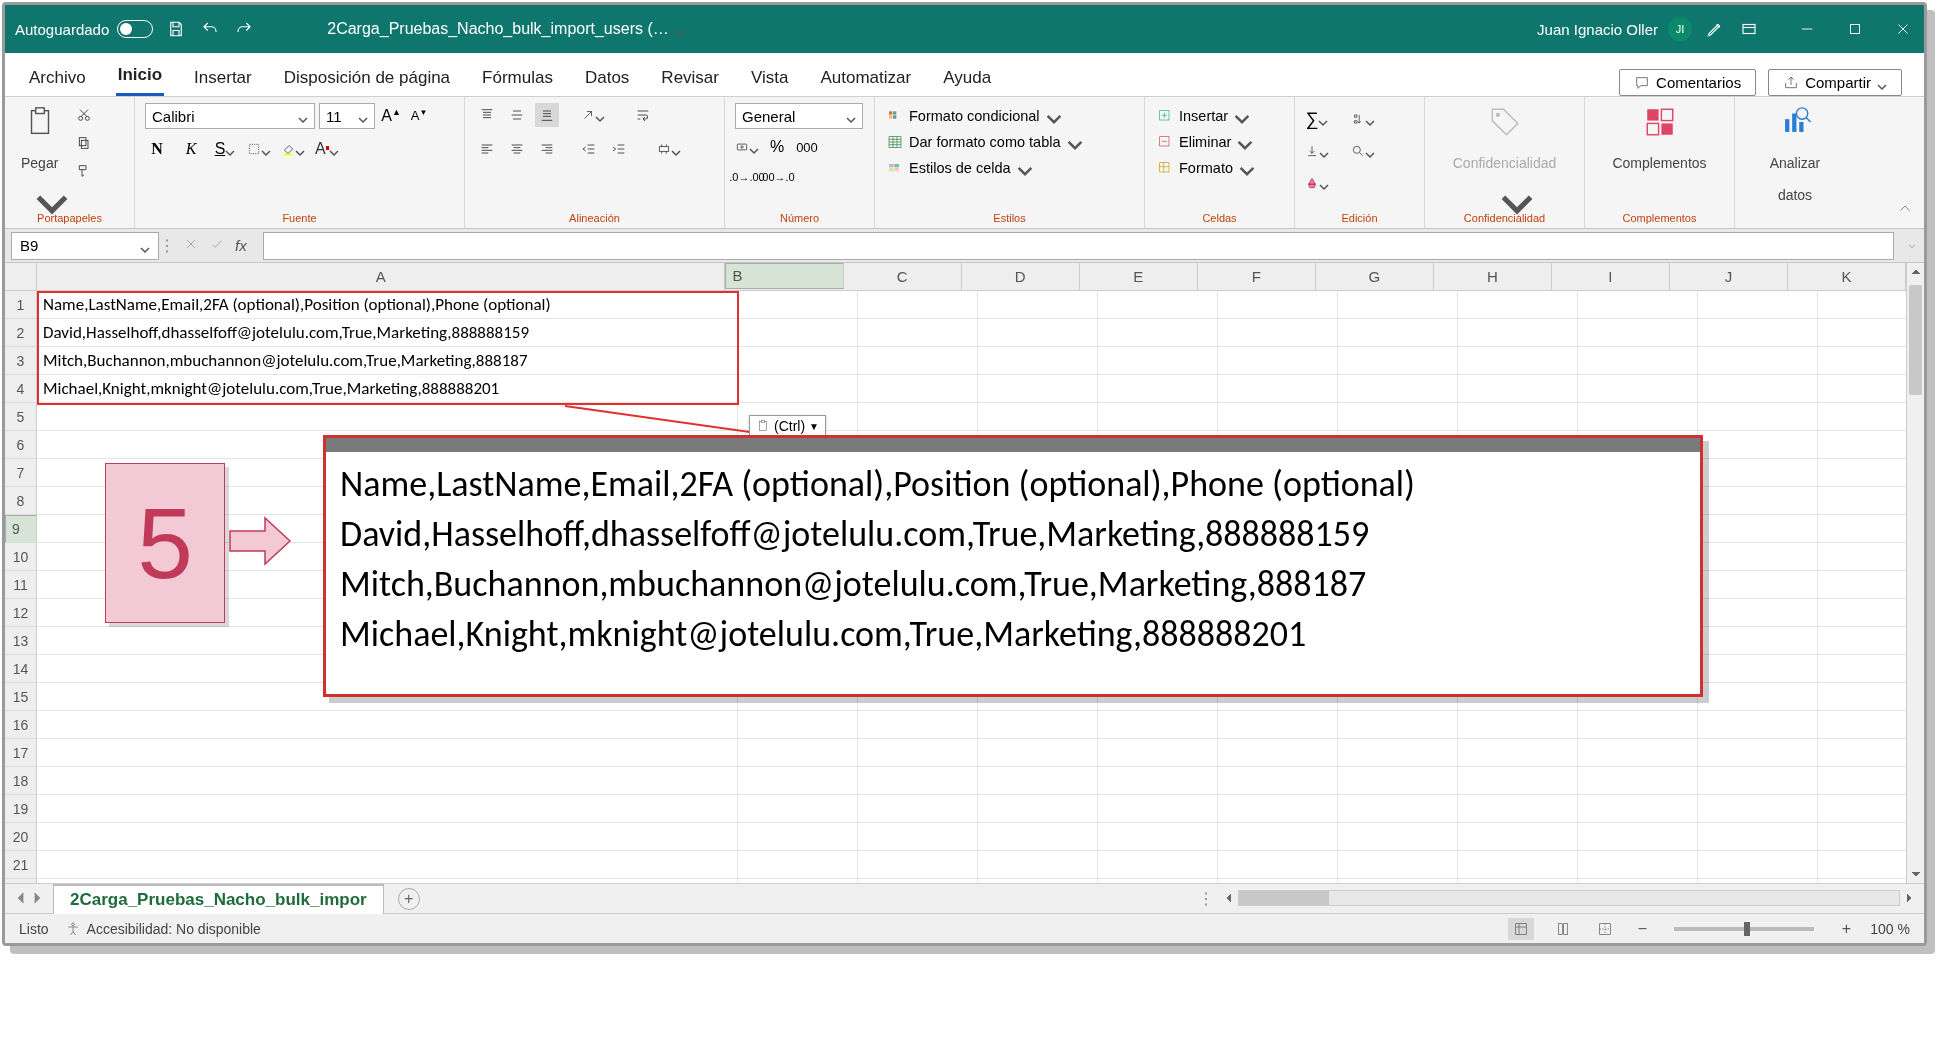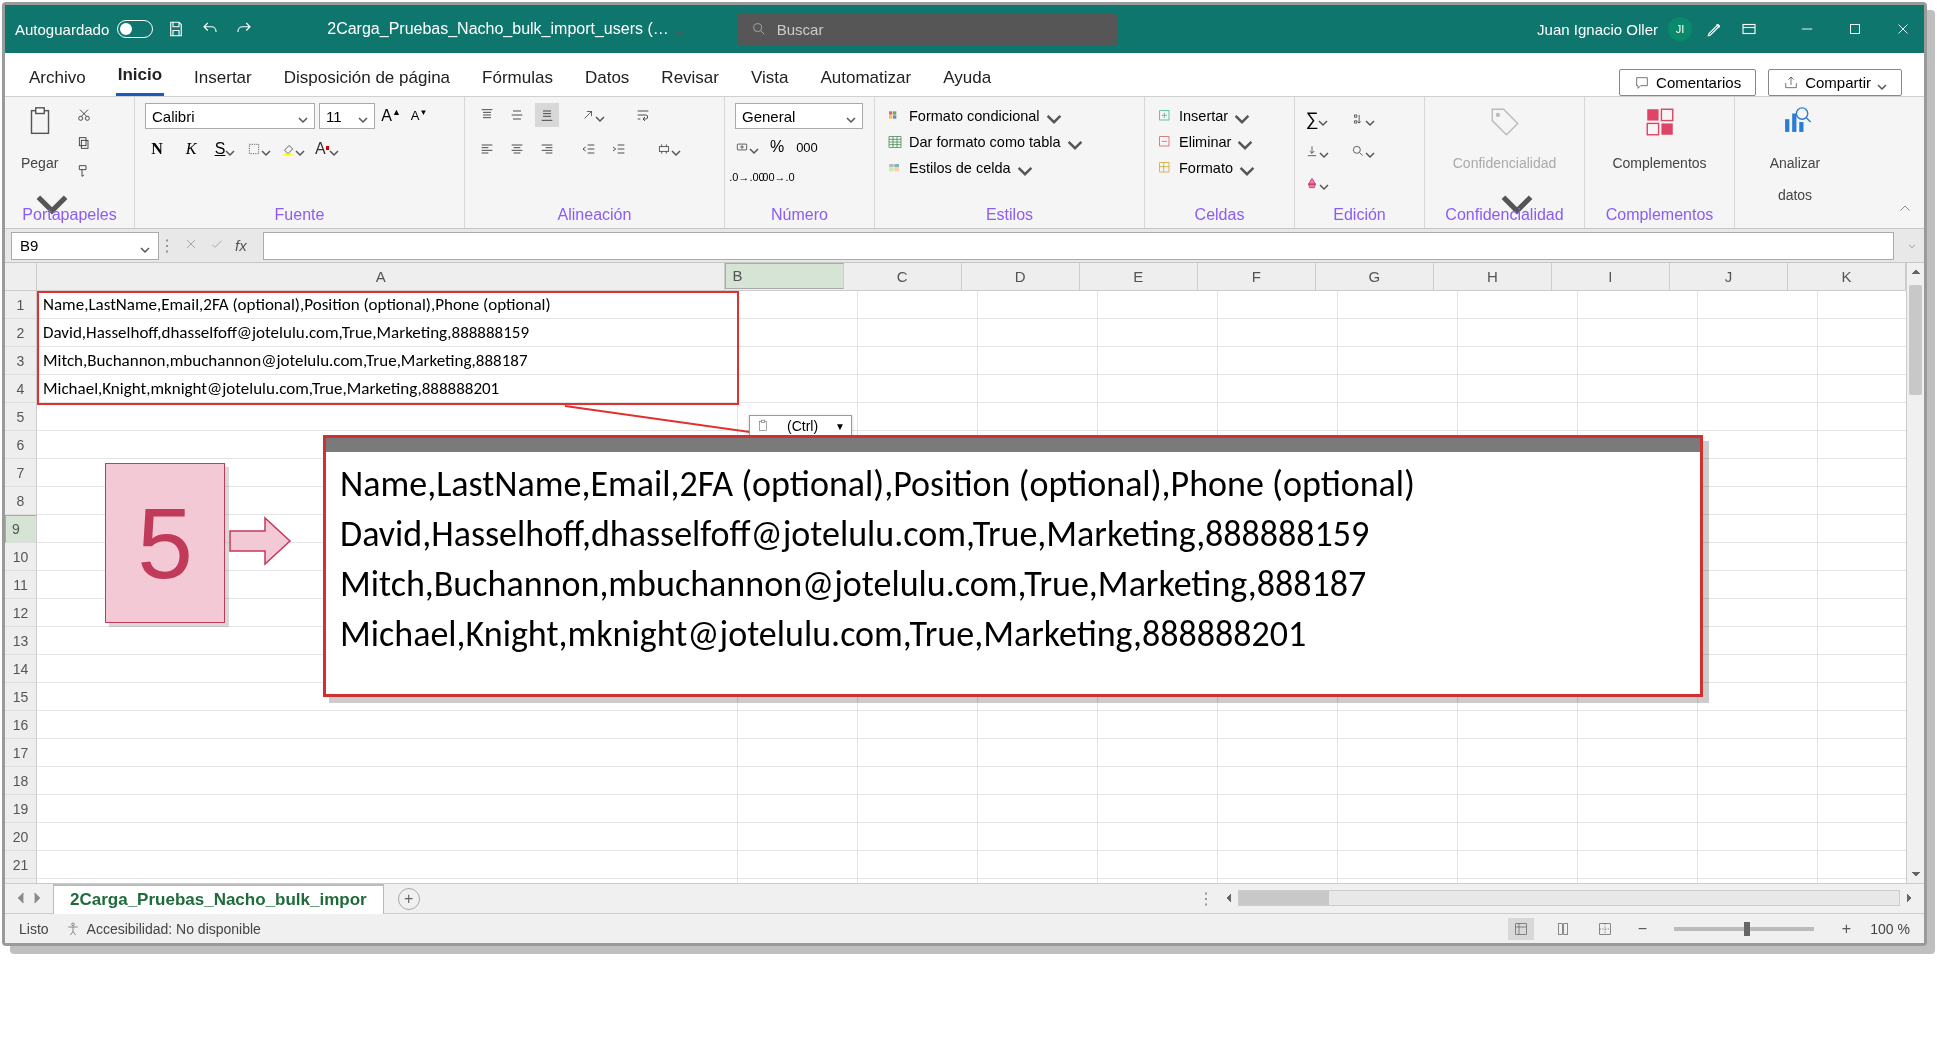--- a/index.html
+++ b/index.html
@@ -25,21 +25,21 @@
 .tabs .tab { font-size:17px; color:#222; padding:8px 2px; cursor:pointer; }
 .tabs .tab.active { font-weight:600; border-bottom:3px solid #185abd; }
 .tabs .right { margin-left:auto; display:flex; gap:12px; align-items:center; }
 .btn-outline { border:1px solid #888; background:#fff; padding:4px 14px; font-size:15px; display:flex; align-items:center; gap:6px; cursor:pointer; border-radius:2px;}
 .btn-outline svg { width:16px; height:16px; }
 
 
 .ribbon { background:#f5f5f5; height:132px; display:flex; border-bottom:1px solid #c6c6c6; position:relative;}
 .group { border-right:1px solid #d8d8d8; padding:6px 10px 4px 10px; display:flex; flex-direction:column; justify-content:space-between; }
 .group-body { flex:1; display:flex; align-items:flex-start; gap:8px;}
-.group-title { text-align:center; font-size:16px; color:#8b5cf6; margin-top:2px; position:relative;}
+.group-title { text-align:center; font-size:11px; color:#c2410c; margin-top:2px; position:relative;}
 .vstack { display:flex; flex-direction:column; gap:4px; }
 .hstack { display:flex; align-items:center; gap:4px; }
 .rbtn { width:24px; height:24px; display:flex; align-items:center; justify-content:center; cursor:pointer; }
 .rbtn svg { width:16px; height:16px; stroke:#333; fill:none; stroke-width:1.3;}
 .sel { border:1px solid #aaa; background:#fff; height:26px; display:flex; align-items:center; padding:0 6px; font-size:15px; gap:4px;}
 .sel .chev { margin-left:auto; }
 .chev { width:10px; height:10px; }
 .chev svg { width:10px; height:10px; stroke:#555; fill:none; stroke-width:1.5;}
 .bold { font-weight:bold; font-size:16px; font-family:"Times New Roman",serif;}
 .italic { font-style:italic; font-size:16px; font-family:"Times New Roman",serif;}
@@ -81,21 +81,21 @@
 .vscroll { position:absolute; top:0; right:0; width:18px; bottom:0; background:#f0f0f0; border-left:1px solid #ccc;}
 .vscroll .thumb { position:absolute; top:22px; left:2px; right:2px; height:110px; background:#c8c8c8; border-radius:2px;}
 .vscroll .arr { position:absolute; left:0; right:0; height:18px; display:flex; align-items:center; justify-content:center;}
 .vscroll .arr svg{width:10px;height:10px;stroke:#666;fill:#666;}
 
 
 .redbox { position:absolute; border:2px solid #e03030; }
 .redline { position:absolute; background:#e03030; height:2px; transform-origin:left center;}
 
 
-.paste-opts { position:absolute; background:#fff; border:1px solid #999; padding:2px 6px; display:flex; align-items:center; gap:17px; font-size:14px; box-shadow:0 1px 3px rgba(0,0,0,.2);}
+.paste-opts { position:absolute; background:#fff; border:1px solid #999; padding:2px 6px; display:flex; align-items:center; gap:4px; font-size:14px; box-shadow:0 1px 3px rgba(0,0,0,.2);}
 .paste-opts svg{width:14px;height:14px;}
 
 
 .callout5 { position:absolute; display:flex; align-items:center; }
 .callout5 .box5 { width:120px; height:160px; background:#f4c9d6; border:1.5px solid #c23a5a; display:flex; align-items:center; justify-content:center; font-size:100px; color:#c23a5a; font-family:"Times New Roman",serif; box-shadow:4px 4px 0 rgba(0,0,0,.15);}
 .callout5 .arrow5 svg { width:70px; height:70px; }
 
 
 .zoom-ov { position:absolute; border:3px solid #d03030; background:#fff; padding:8px 14px; box-shadow:6px 6px 0 rgba(0,0,0,.2);}
 .zoom-ov .hdrbar { position:absolute; top:0; left:0; right:0; height:14px; background:#7a7a7a;}
@@ -149,27 +149,20 @@
   <div class="tb-icon">
         <svg viewBox="0 0 24 24">
           <path d="M15 14l5-5-5-5 M20 9H10a6 6 0 00-6 6v1"></path>
         </svg>
       </div>
   <div class="filename">
     <span>2Carga_Pruebas_Nacho_bulk_import_users (…</span>
     <span class="chev"><svg viewBox="0 0 10 10">
             <path d="M1 3l4 4 4-4"></path>
           </svg></span>
-  </div>
-  <div class="searchbox">
-    <svg viewBox="0 0 24 24" style="width:16px;height:16px;stroke:#ccc;fill:none">
-          <circle cx="10" cy="10" r="6"></circle>
-          <path d="M15 15l5 5"></path>
-        </svg>
-    <span>Buscar</span>
   </div>
   <div class="spacer"></div>
   <div class="user">
     <span>Juan Ignacio Oller</span>
     <span class="avatar">JI</span>
   </div>
   <div class="tb-icon">
         <svg viewBox="0 0 24 24">
           <path d="M3 21l3-1 12-12-2-2L4 18z M14 6l4 4"></path>
         </svg>

